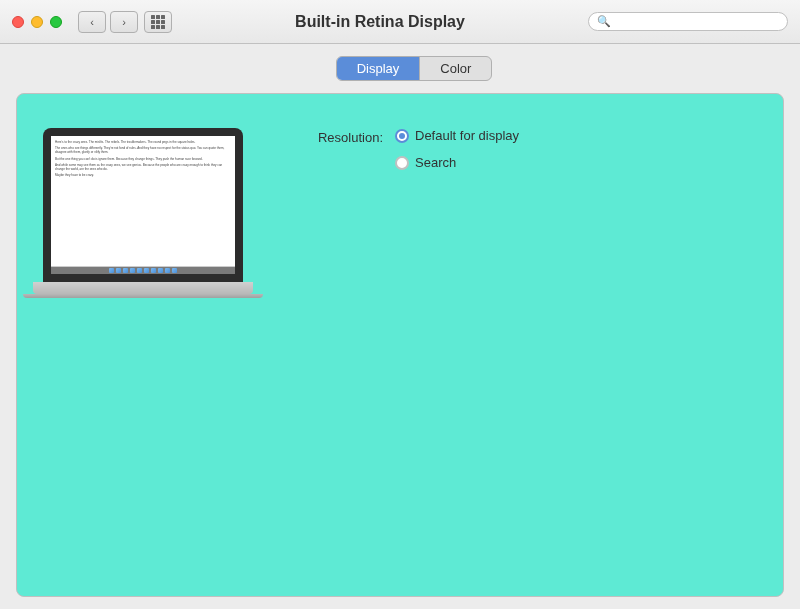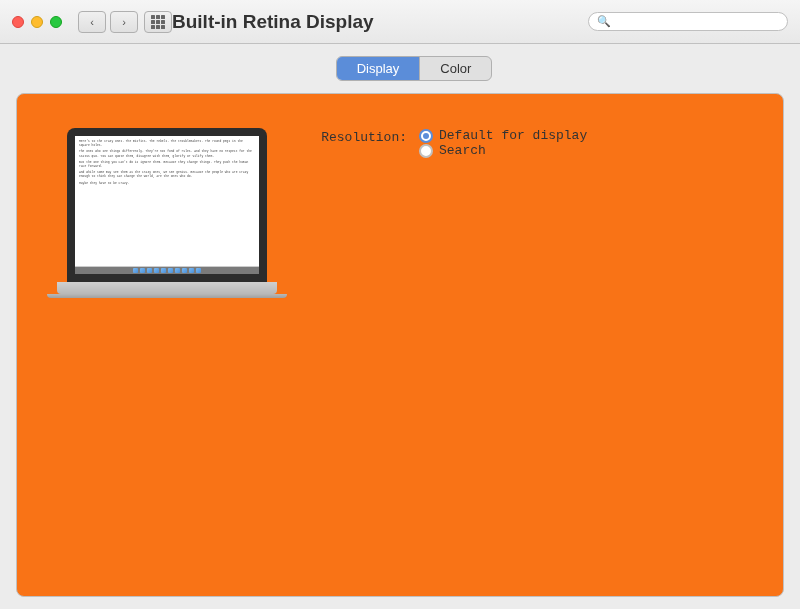--- a/index.html
+++ b/index.html
@@ -76,22 +76,22 @@
     }
     .grid-dot {
       width: 4px;
       height: 4px;
       background: #666;
       border-radius: 0.5px;
     }
 
     .titlebar-title {
       flex: 1;
-      text-align: left;
-      font-size: 19px;
+      text-align: center;
+      font-size: 16px;
       font-weight: 600;
       color: #333;
     }
 
     .search-box {
       display: flex;
       align-items: center;
       background: white;
       border: 1px solid #c0c0c0;
       border-radius: 10px;
@@ -146,29 +146,28 @@
     .tab.active {
       background: #5b8dd9;
       color: white;
     }
     .tab + .tab {
       border-left: 1px solid #b0b0b0;
     }
 
     
     .content-panel {
-      background: #f97316;
+      background: #5eead4;
       border: 1px solid #c0c0c0;
       border-radius: 8px;
       flex: 1;
-      padding: 24px 40px;
+      padding: 24px 16px;
       display: flex;
       flex-direction: row;
       gap: 30px;
-      font-family: Liberation Mono, monospace;
     }
 
     
     .laptop-container {
       flex-shrink: 0;
       width: 220px;
       display: flex;
       align-items: flex-start;
       justify-content: center;
       padding-top: 10px;
@@ -249,21 +248,21 @@
       width: 100px;
       text-align: right;
       font-size: 13px;
       color: #333;
       padding-top: 2px;
       flex-shrink: 0;
     }
     .setting-controls {
       display: flex;
       flex-direction: column;
-      gap: 0;
+      gap: 12px;
     }
 
     .radio-option {
       display: flex;
       align-items: center;
       gap: 6px;
       cursor: pointer;
     }
     .radio-circle {
       width: 14px;

